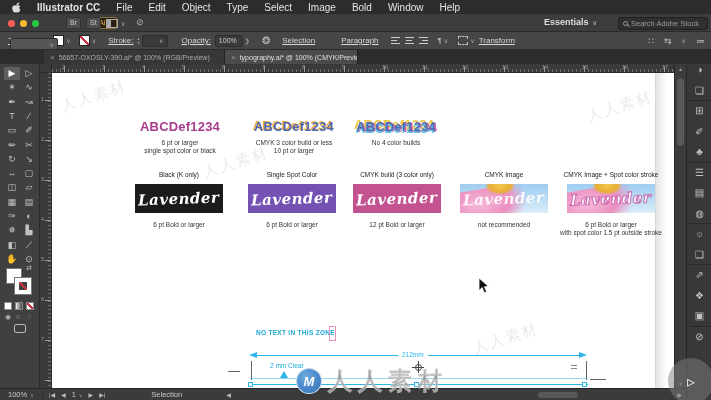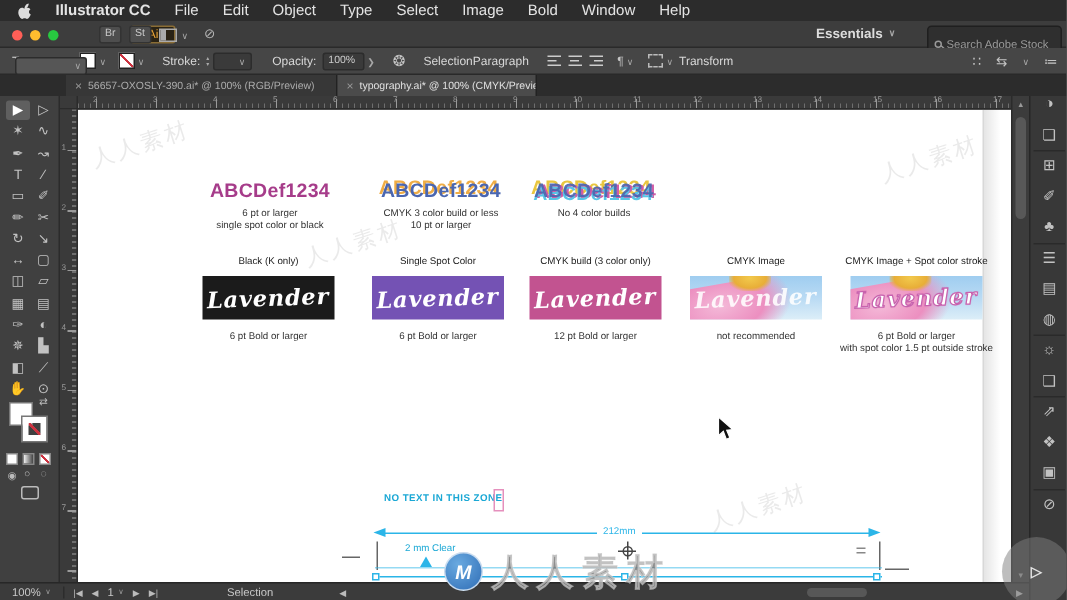--- a/index.html
+++ b/index.html
@@ -22,31 +22,31 @@
   .ai-logo{position:absolute;left:44px;top:3px;width:30px;height:12px;border:1px solid #8a6d35;
            background:#2a2315;color:#f0a838;font-size:8px;font-weight:normal;text-align:center;line-height:10px;border-radius:2px;margin-left:43px;}
   .mini-btn{position:absolute;top:3px;height:12px;padding:0 3px;background:#4e4e4e;border:1px solid #333;
             border-radius:2px;color:#c9c9c9;font-size:7px;line-height:10px;}
   .layout-icon{position:absolute;left:106px;top:5px;width:12px;height:9px;border:1px solid #aaa;
                background:linear-gradient(90deg,#aaa 0 4px,transparent 4px);}
   .chev{color:#a8a8a8;font-size:6px;}
   .share-icon{position:absolute;left:136px;top:3px;color:#b5b5b5;font-size:9px;}
   .workspace{position:absolute;left:544px;top:3px;color:#ddd;font-size:9px;display:flex;gap:4px;align-items:center;font-weight:bold;}
   .search-box{position:absolute;left:618px;top:3px;width:90px;height:13px;background:#2f2f2f;
-              border:1px solid #1f1f1f;border-radius:3px;display:flex;align-items:center;padding:11px 4px;gap:3px;}
+              border:1px solid #1f1f1f;border-radius:3px;display:flex;align-items:center;padding:0 4px;gap:3px;}
   .mag-icon{width:5px;height:5px;border:1px solid #999;border-radius:50%;position:relative;flex:none;}
   .mag-icon::after{content:"";position:absolute;width:3px;height:1px;background:#999;transform:rotate(45deg);right:-3px;bottom:-1px;}
   .search-box input{background:transparent;border:none;outline:none;color:#9a9a9a;font-size:7.5px;width:76px;
                     font-family:"Liberation Sans",sans-serif;}
   .search-box input::placeholder{color:#9a9a9a;}
 
   
   .control-bar{position:absolute;left:0;top:32px;width:711px;height:18px;background:#464646;
                border-bottom:1px solid #292929;display:flex;align-items:center;font-size:8px;color:#d8d8d8;z-index:10;}
-  .cb-label{white-space:nowrap;}
+  .cb-label{white-space:nowrap;text-decoration:underline;}
   .swatch{width:11px;height:11px;background:#fff;border:1px solid #222;flex:none;}
   .swatch.none{background:#fff linear-gradient(to top right,transparent 44%,#cc3340 44% 56%,transparent 56%);}
   .field{height:12px;background:#3a3a3a;border:1px solid #2c2c2c;border-radius:2px;color:#ccc;
          font-size:7px;display:flex;align-items:center;justify-content:space-between;padding:0 3px;}
   .field.light{background:#565656;}
   .stepper{display:flex;flex-direction:column;line-height:4px;font-size:4px;color:#aaa;}
   .align-icon{width:9px;height:8px;flex:none;background:
      linear-gradient(#ccc,#ccc) 0 0/9px 1px no-repeat,
      linear-gradient(#ccc,#ccc) 0 3px/6px 1px no-repeat,
      linear-gradient(#ccc,#ccc) 0 6px/9px 1px no-repeat;}
@@ -263,21 +263,21 @@
       <span></span>
         <span class="chev">∨</span>
     </span>
     <span class="cb-label" style="margin-left:14px">Opacity:</span>
     <span class="field" style="width:28px;margin-left:4px">
       <span>100%</span>
     </span>
     <span class="chev" style="margin-left:2px">❯</span>
     <span style="margin-left:12px;font-size:10px;color:#c5c5c5">❂</span>
     <span class="cb-label" style="margin-left:12px">Selection</span>
-    <span class="cb-label" style="margin-left:0">Paragraph</span>
+    <span class="cb-label" style="margin-left:26px">Paragraph</span>
     <span class="align-icon" style="margin-left:12px"></span>
     <span class="align-icon c" style="margin-left:5px"></span>
     <span class="align-icon r" style="margin-left:5px"></span>
     <span style="margin-left:10px;color:#c5c5c5">¶</span>
     <span class="chev" style="margin-left:2px">∨</span>
     <span class="dashed-box" style="margin-left:10px"></span>
     <span class="chev" style="margin-left:2px">∨</span>
     <span class="cb-label" style="margin-left:4px">Transform</span>
     <span class="cb-right">
       <span>∷</span>

